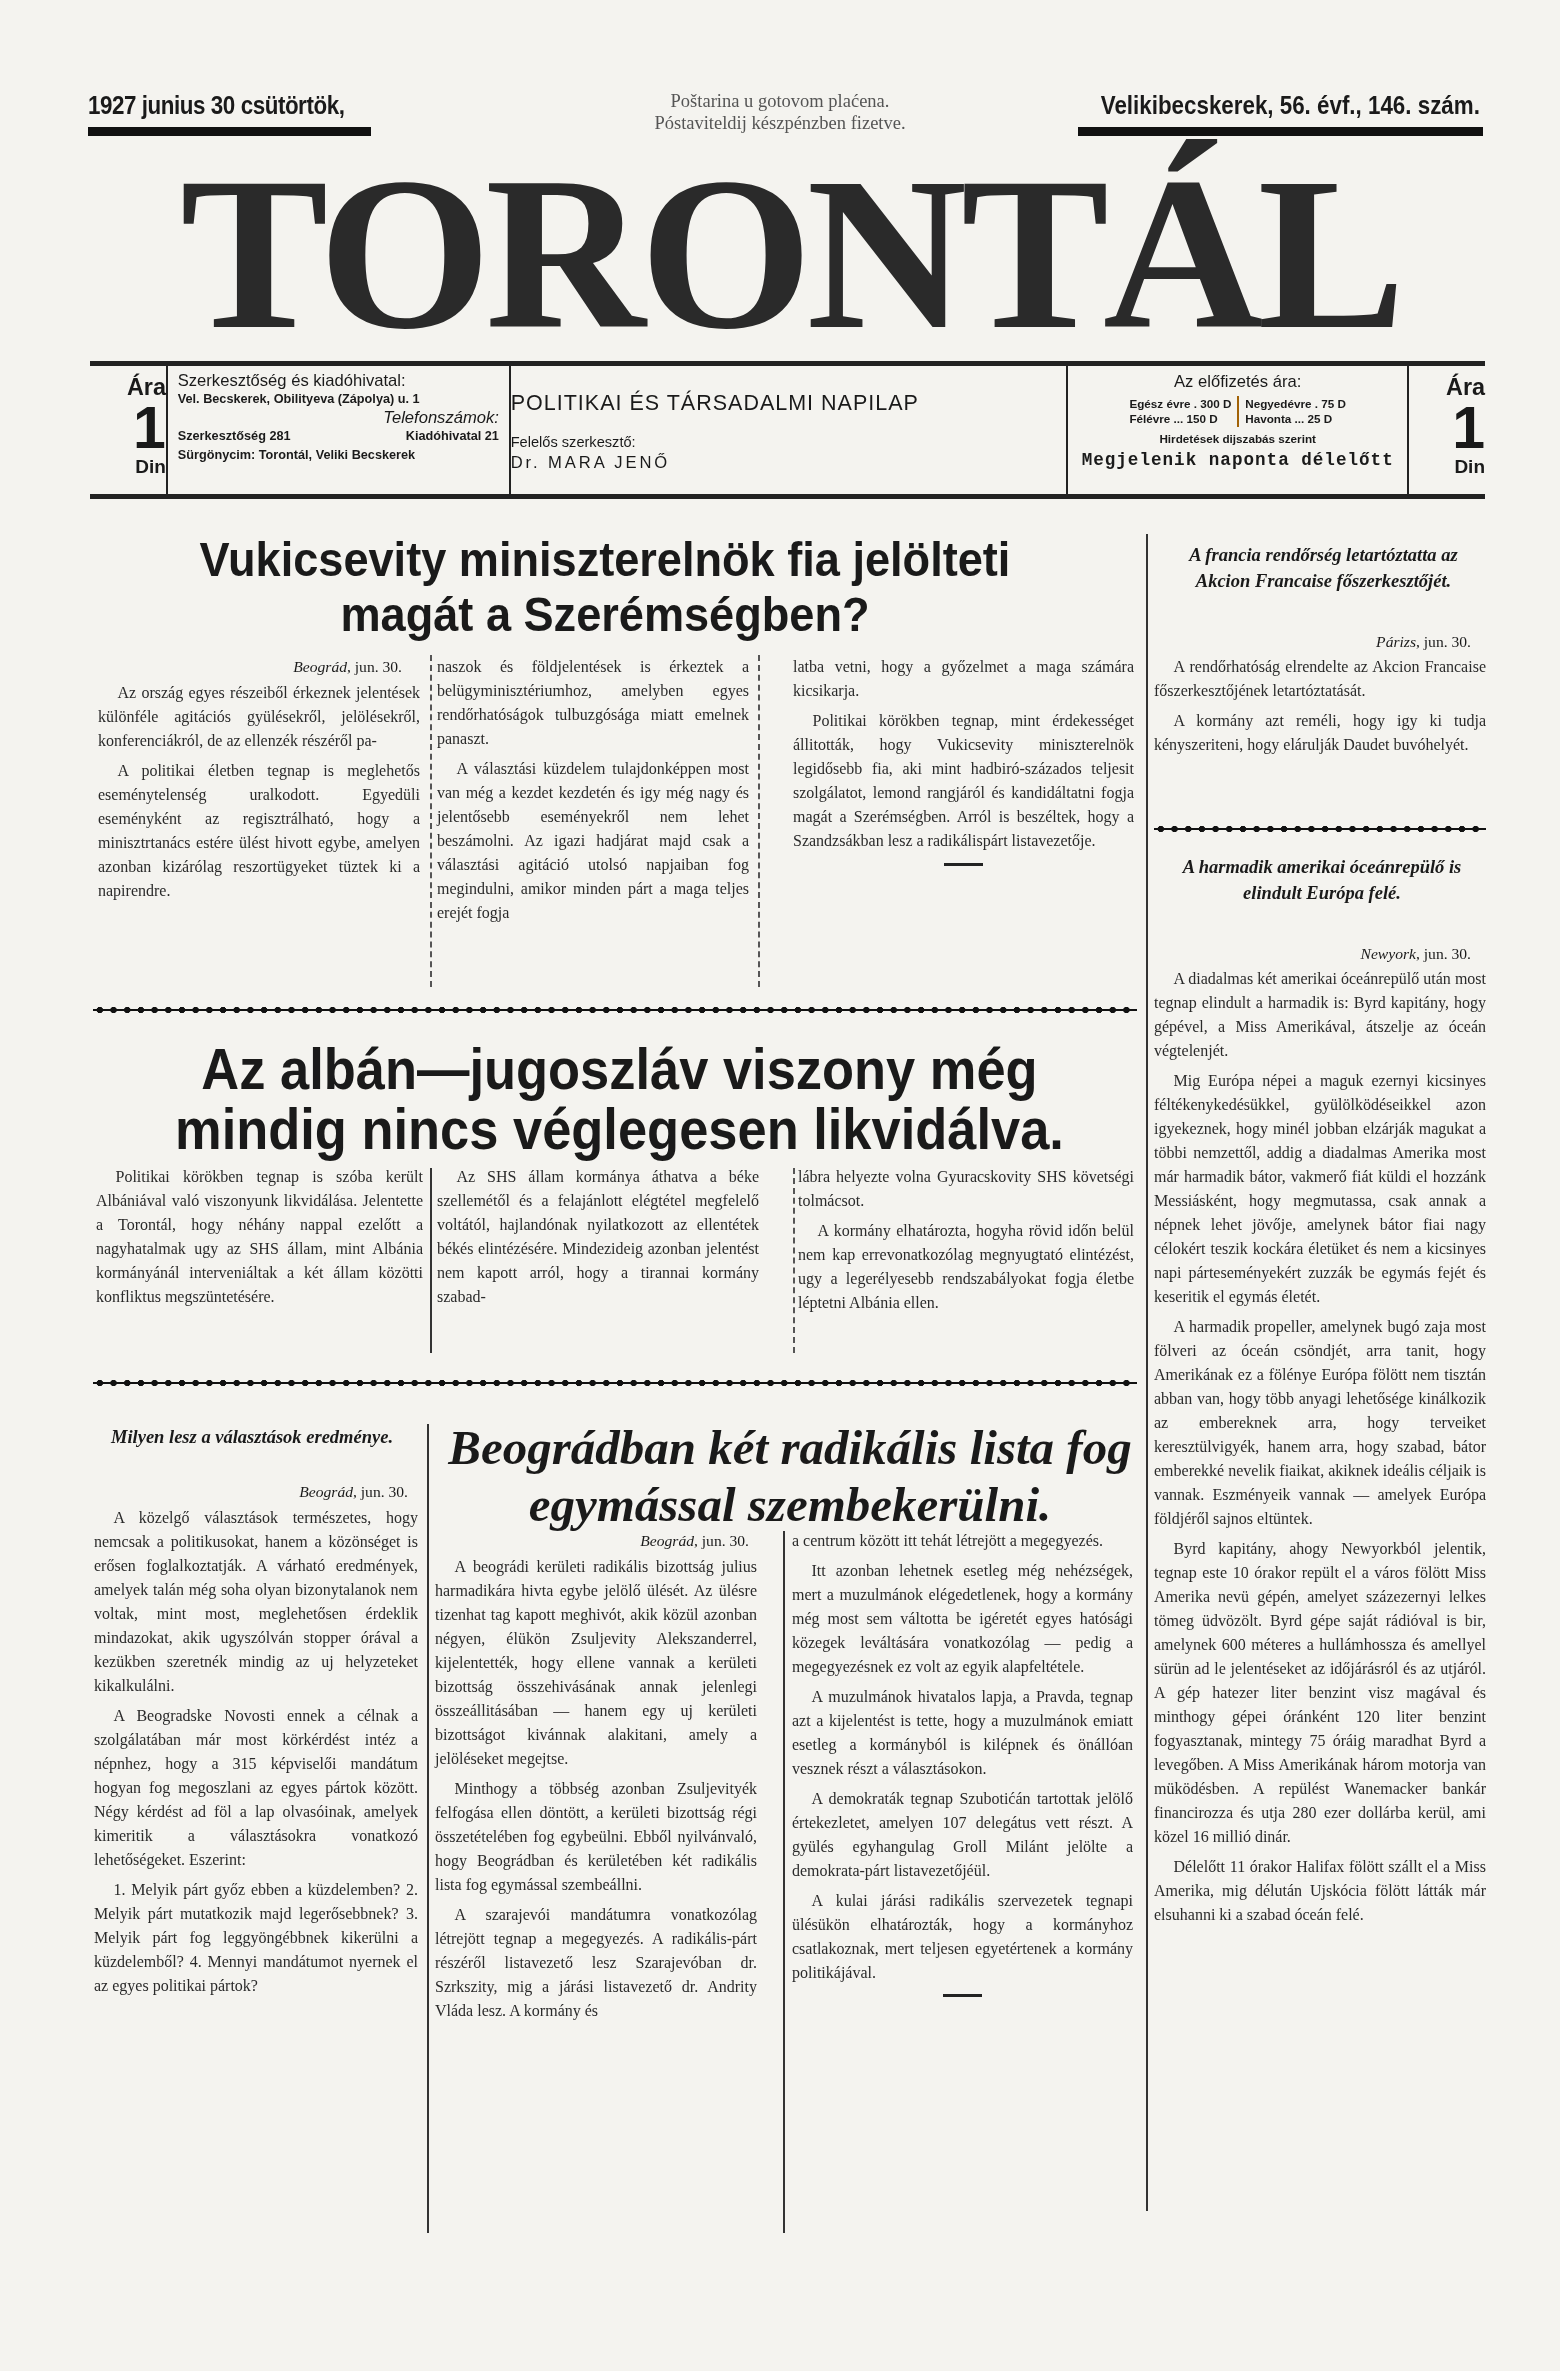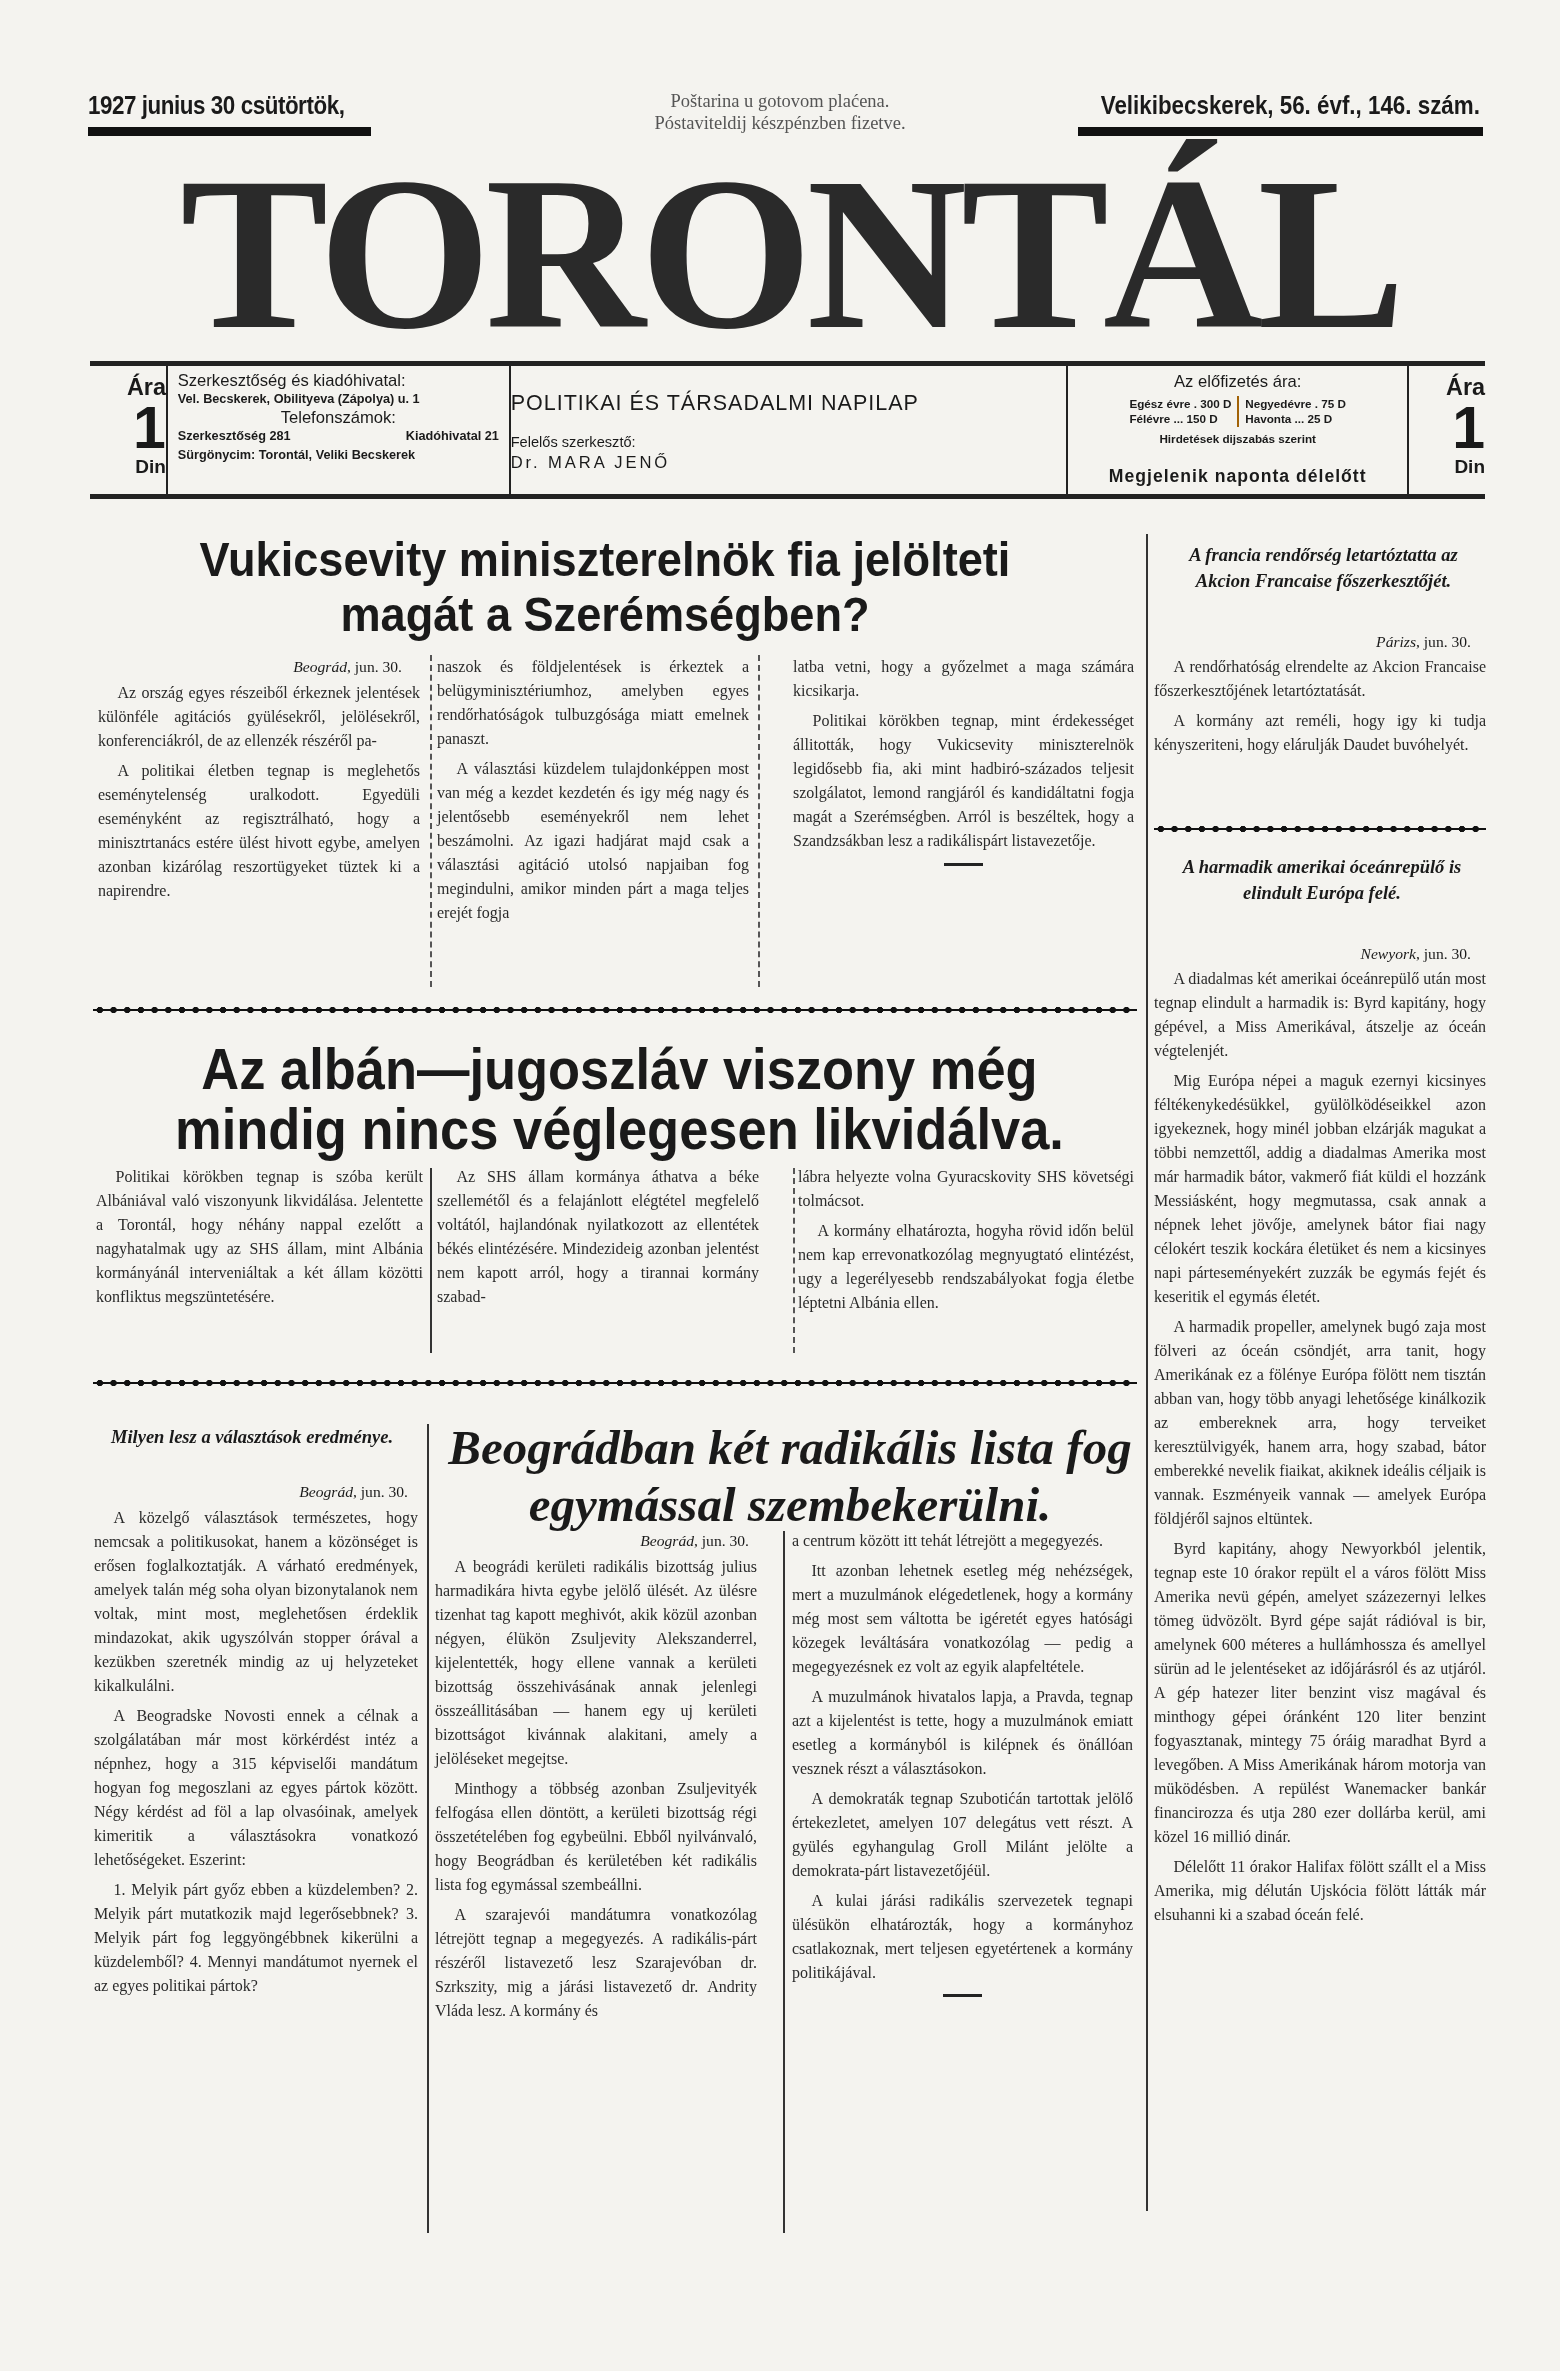--- a/index.html
+++ b/index.html
@@ -20,33 +20,33 @@
   
   .infoband { left: 90px; top: 361px; width: 1395px; height: 138px; border-top: 5.9px solid #222; border-bottom: 5.9px solid #222; display: flex; }
   .infoband .cell { border-right: 2.9px solid #222; }
   .price-box { width: 78px; text-align: right; font-family: "Liberation Sans", sans-serif; font-weight: bold; }
   .price-box .lbl { font-size: 23.4px; margin-top: 7.8px; }
   .price-box .num { font-size: 59px; line-height: 55px; }
   .price-box .din { font-size: 19px; }
   .office { width: 343px; padding: 5.9px 9.8px; font-family: "Liberation Sans", sans-serif; font-size: 12.7px; line-height: 18.5px; }
   .office .h { font-size: 16.6px; font-weight: normal; }
   .office .b { font-weight: bold; font-size: 12.7px; }
-  .office .ctr { text-align: center; font-size: 16.6px; }
+  .office .ctr { text-align: right; font-size: 16.6px; font-style: italic; }
   .office .row { display: flex; justify-content: space-between; font-weight: bold; }
   .politics { width: 558px; text-align: left; padding-top: 25px; font-family: "Liberation Sans", sans-serif; }
   .politics .t { font-size: 21.5px; letter-spacing: 1px; }
   .politics .s { font-size: 14.6px; margin-top: 17.6px; }
   .politics .n { font-size: 16.6px; letter-spacing: 2.9px; margin-top: 3.9px; }
   .subs { width: 341px; padding: 5.9px 7.8px; font-family: "Liberation Sans", sans-serif; text-align: center; }
   .subs .h { font-size: 16.6px; margin-bottom: 3.9px; }
   .subs .grid { display: flex; justify-content: center; font-size: 11.7px; font-weight: bold; line-height: 15.6px; }
   .subs .grid .c { padding: 0 5.9px; text-align: left; }
   .subs .grid .c + .c { border-left: 2px solid #a16207; }
   .subs .ad { font-size: 11.7px; font-weight: bold; margin-top: 4.9px; }
-  .subs .daily { font-size: 17.6px; font-weight: bold; letter-spacing: 1px; margin-top: 21px; }
+  .subs .daily { font-size: 17.6px; font-weight: bold; letter-spacing: 1px; margin-top: 5px; font-family: Liberation Mono, monospace; }
 
   .rule-v { position: absolute; width: 2px; background: #333; }
   .rule-dash { position: absolute; width: 0; border-left: 2px dashed #555; }
 
   
   .h1 { font-family: "Liberation Sans", sans-serif; font-weight: bold; text-align: center; }
   .h-vuk { left: 98px; top: 532px; width: 1014px; font-size: 48px; line-height: 55px; transform: scaleX(0.94); }
   .h-alban { left: 88px; top: 1039px; width: 1063px; font-size: 57px; line-height: 60px; transform: scaleX(0.92); font-family: "Liberation Sans", sans-serif; }
   .h-beo { left: 429px; top: 1419px; width: 722px; font-family: "Liberation Serif", serif; font-style: italic; font-weight: bold; font-size: 49px; line-height: 57px; text-align: center; }
   .h-small { font-family: "Liberation Serif", serif; font-style: italic; font-weight: bold; font-size: 18.5px; line-height: 26px; text-align: center; }

